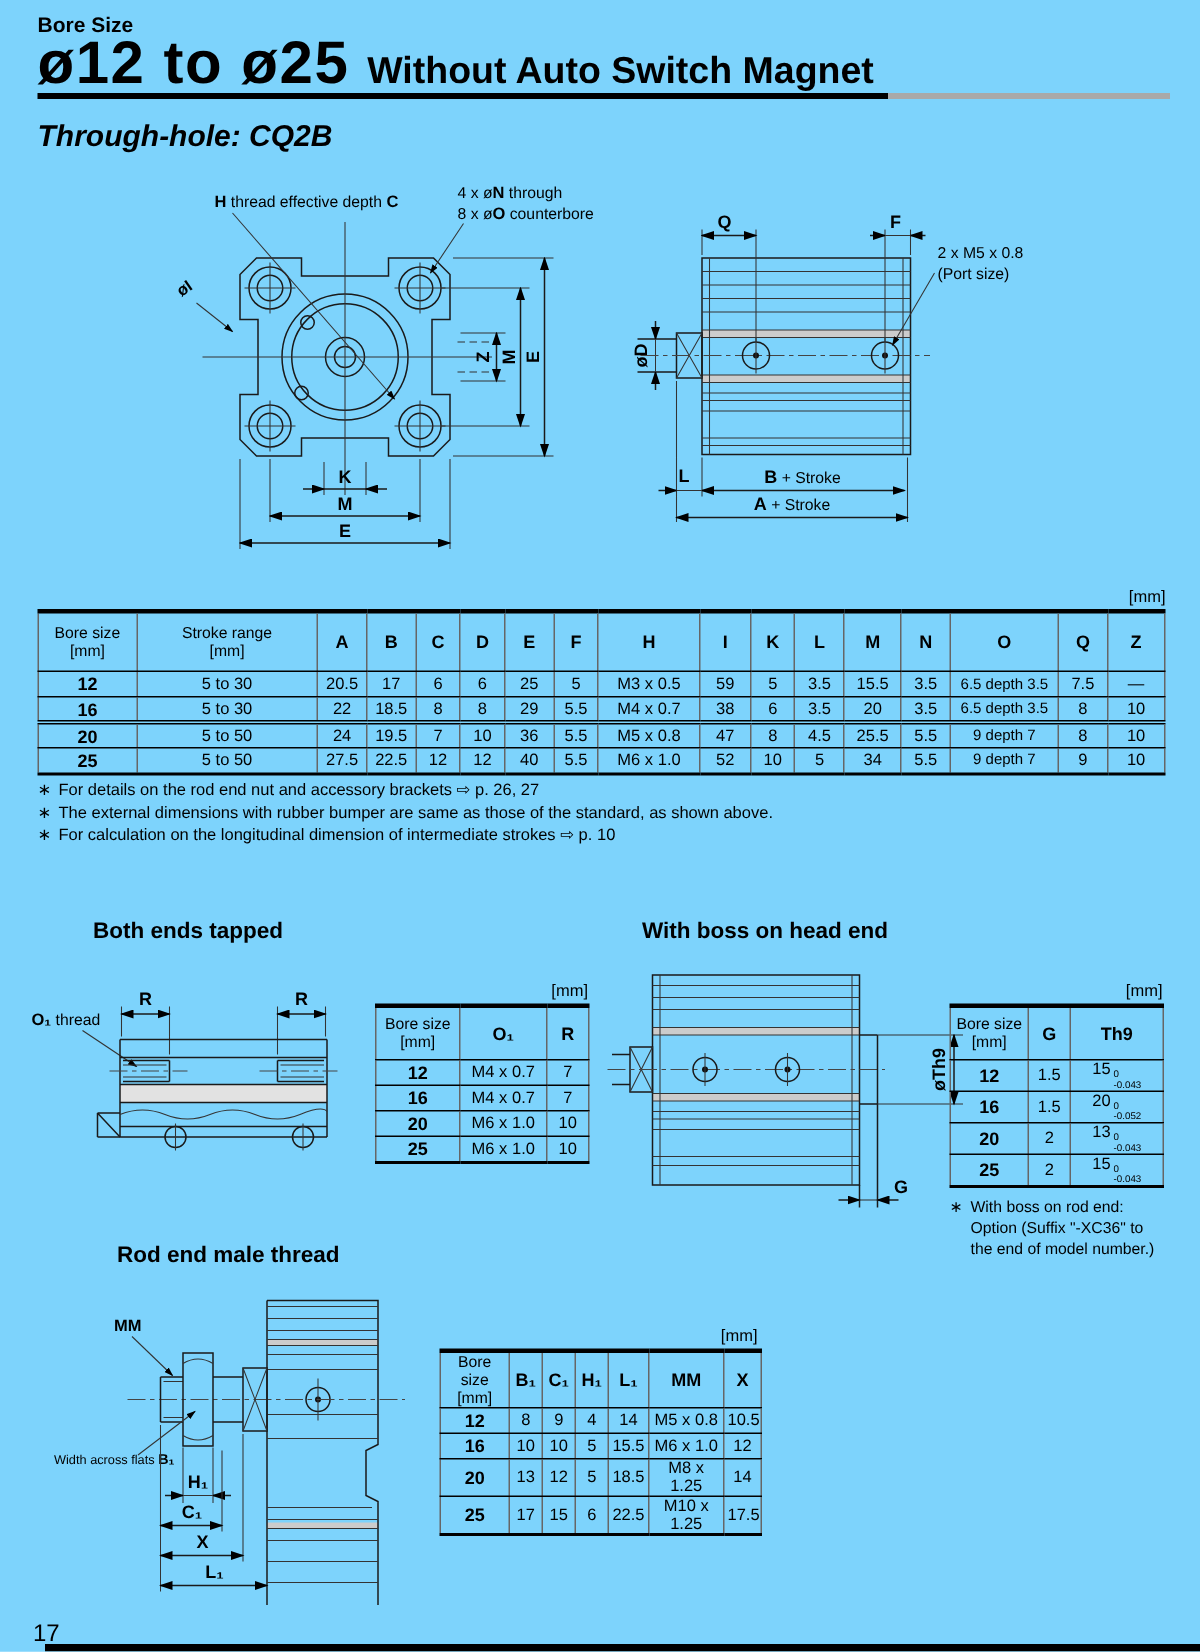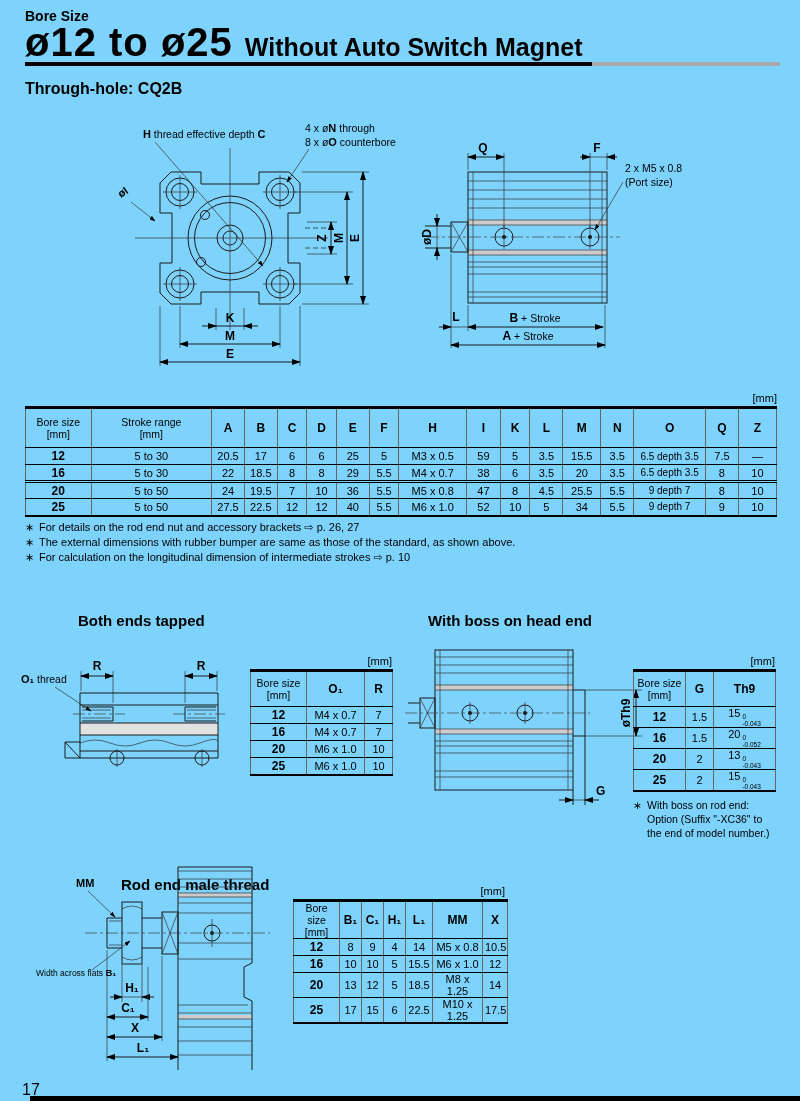--- a/index.html
+++ b/index.html
@@ -6,21 +6,21 @@
   body { font-family:"Liberation Sans", sans-serif; background:#fff; color:#000; }
   .page { position:relative; width:800px; height:1101px; background:#7dd3fc; overflow:hidden; }
   .abs { position:absolute; }
 
   
   .eyebrow { font-size:14px; font-weight:bold; }
   .big-title { font-size:40px; font-weight:bold; letter-spacing:1px; line-height:40px; }
   .title-suffix { font-size:25px; font-weight:bold; margin-left:12px; }
   .rule-black { background:#000; }
   .rule-gray { background:#a9a9a9; }
-  .model-heading { font-size:16px; font-weight:bold; }
+  .model-heading { font-size:20px; font-weight:bold;font-style:italic; }
   .section-title { font-size:15px; font-weight:bold; }
 
   
   .unit { text-align:right; font-size:11px; height:14px; }
   table.spec { border-collapse:collapse; text-align:center; table-layout:fixed; }
   table.spec th, table.spec td { border-left:1px solid #666; border-right:1px solid #666; padding:0 2px; }
   table.spec thead th { border-top:3px solid #000; border-bottom:1px solid #000;
                         font-weight:bold; font-size:12px; height:36px; vertical-align:middle; }
   table.spec thead th.th-2line { font-weight:normal; font-size:10.5px; line-height:12px; }
   table.spec tbody td { border-bottom:1px solid #000; font-size:11px; height:17px; vertical-align:middle; }
@@ -324,21 +324,21 @@
         </tbody>
     </table>
   </div>
 
   <div class="abs" style="left:25px; top:520px;">
     <div class="footnote"><span class="mk">∗</span><span>For details on the rod end nut and accessory brackets ⇨ p. 26, 27</span></div>
     <div class="footnote"><span class="mk">∗</span><span>The external dimensions with rubber bumper are same as those of the standard, as shown above.</span></div>
     <div class="footnote"><span class="mk">∗</span><span>For calculation on the longitudinal dimension of intermediate strokes ⇨ p. 10</span></div>
   </div>
 
-  <div class="abs section-title" style="left:78px; top:612px;">Both ends tapped</div>
+  <div class="abs section-title" style="left:62px; top:612px;">Both ends tapped</div>
 
   <svg class="abs" style="left:5px; top:650px;" width="250" height="130" viewBox="0 0 250 130">
     <defs>
       <marker id="ar3" markerWidth="9" markerHeight="6" refX="8" refY="3" orient="auto-start-reverse">
           <path d="M0,0 L9,3 L0,6 Z" fill="#000"></path>
         </marker>
     </defs>
     <g>
       <text x="16" y="33" class="calltxt"><tspan class="calltxt-b">O₁</tspan><tspan> thread</tspan></text>
       <line class="lnt" x1="50" y1="37" x2="86" y2="61" marker-end="url(#ar3)"></line>
@@ -499,21 +499,21 @@
         </tbody>
     </table>
     <div class="boss-note" style="position:relative; margin-top:6px;">
       <span class="mk">∗</span>
       <span class="nt">With boss on rod end:</span>
       <span class="nt">Option (Suffix "-XC36" to</span>
       <span class="nt">the end of model number.)</span>
     </div>
   </div>
 
-  <div class="abs section-title" style="left:78px; top:876px;margin-left:43px;">Rod end male thread</div>
+  <div class="abs section-title" style="left:78px; top:828px;">Rod end male thread</div>
 
   <svg class="abs" style="left:30px; top:855px;" width="345" height="215" viewBox="0 0 345 215">
     <defs>
       <marker id="ar5" markerWidth="9" markerHeight="6" refX="8" refY="3" orient="auto-start-reverse">
           <path d="M0,0 L9,3 L0,6 Z" fill="#000"></path>
         </marker>
     </defs>
     <g>
       <rect class="gry" x="148" y="38" width="74" height="4"></rect>
       <rect class="gry" x="148" y="160" width="74" height="4"></rect>

